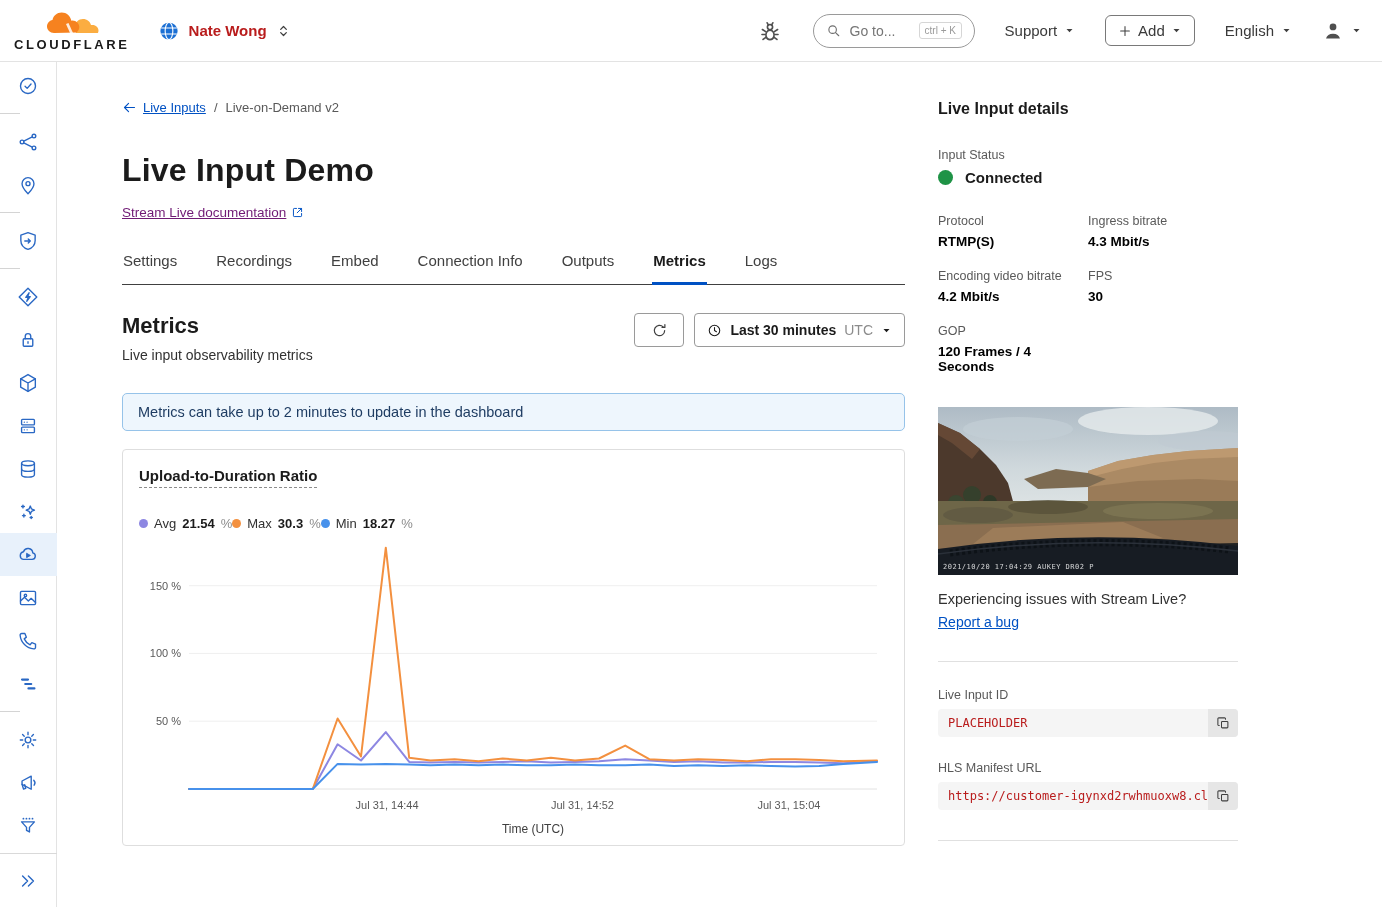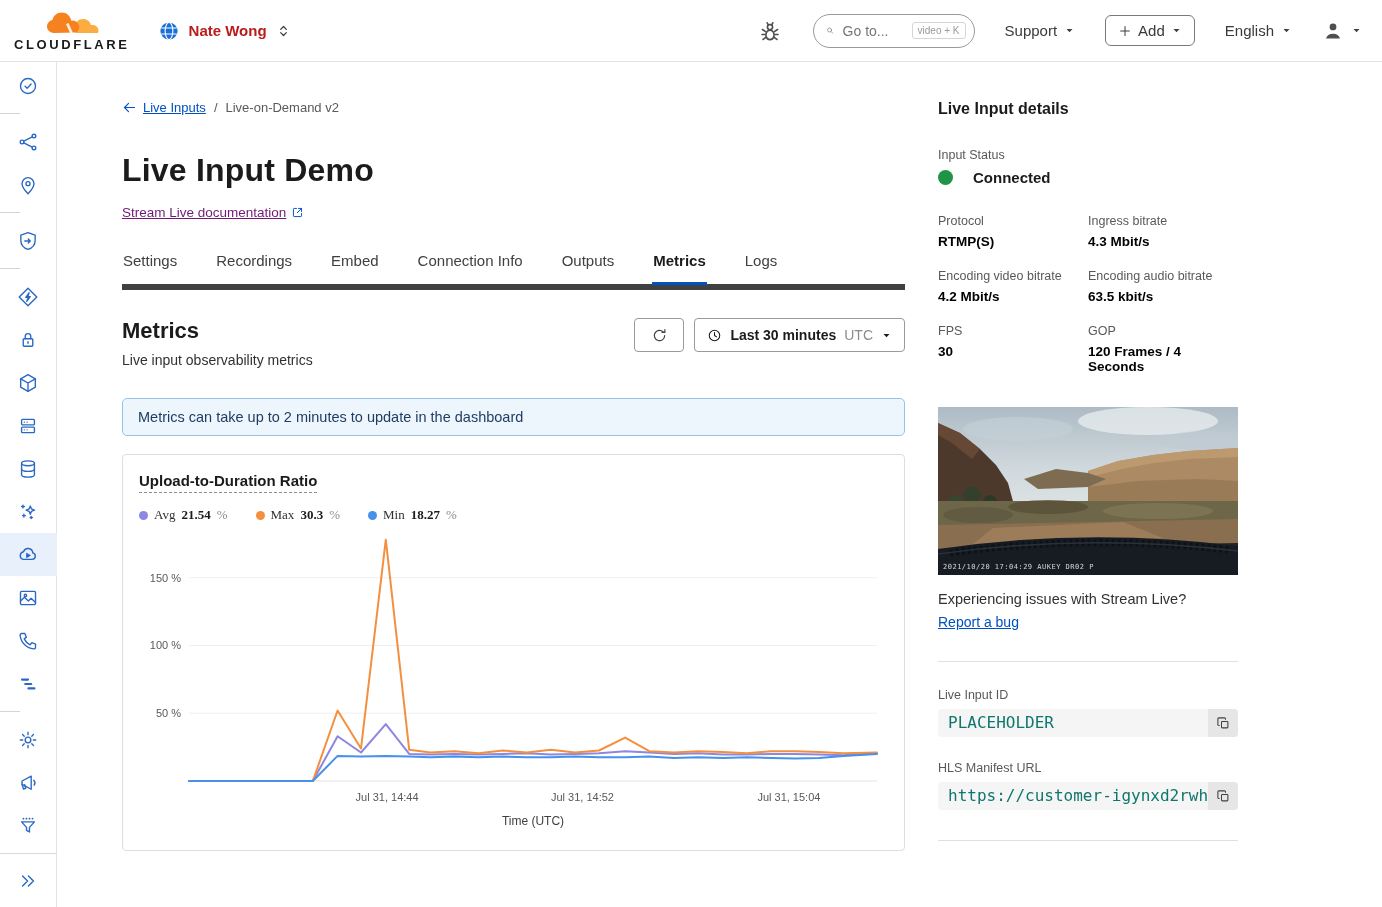--- a/index.html
+++ b/index.html
@@ -48,21 +48,21 @@
 
   
   .breadcrumb { display:flex; align-items:center; gap:8px; font-size:13px; color:#595959; }
   .bc-link { color:#0051c3; text-decoration:underline; display:flex; align-items:center; gap:6px; cursor:pointer; }
   .bc-link svg { width:15px; height:15px; }
   h1.page-title { font-size:32px; font-weight:600; color:#1b1b1b; margin:37px 0 14px; letter-spacing:.2px; }
   .doc-link { display:inline-flex; align-items:center; gap:5px; font-size:13.5px; color:#701a75;
               text-decoration:underline; cursor:pointer; }
   .doc-link svg { width:13px; height:13px; }
 
-  .tabs { display:flex; gap:37px; margin-top:31px; border-bottom:6px solid #404040; }
+  .tabs { display:flex; gap:37px; margin-top:31px; border-bottom:1px solid #404040; }
   .tab { font-size:15px; color:#404040; padding:0 1px 13px; cursor:pointer; border-bottom:3px solid transparent; margin-bottom:-1px; }
   .tab.active { font-weight:bold; color:#1b1b1b; border-bottom-color:#0051c3; }
 
   .metrics-head { display:flex; justify-content:space-between; align-items:flex-start; margin-top:28px; }
   .metrics-head h2 { font-size:22px; font-weight:600; color:#1b1b1b; margin:0 0 8px; }
   .metrics-sub { font-size:14px; color:#313131; }
   .mh-actions { display:flex; gap:10px; }
   .refresh-btn { width:50px; height:34px; border:1px solid #9a9a9a; border-radius:4px; background:#fff;
                  display:flex; align-items:center; justify-content:center; color:#3f3f3f; cursor:pointer; }
   .time-btn { height:34px; border:1px solid #9a9a9a; border-radius:4px; background:#fff; display:flex;
@@ -70,47 +70,47 @@
   .time-btn .bold { font-weight:bold; }
   .time-btn .zone { color:#8c8c8c; }
 
   .banner { margin-top:30px; background:#eef6fd; border:1px solid #96c3e9; border-radius:5px;
             padding:10px 15px; font-size:14.5px; color:#1f3d63; }
 
   .chart-card { margin-top:18px; border:1px solid #dedede; border-radius:4px; background:#fff;
                 padding:17px 16px 6px; height:397px; }
   .chart-title { display:inline-block; font-size:15px; font-weight:bold; color:#1b1b1b;
                  border-bottom:1px dashed #8c8c8c; padding-bottom:3px; }
-  .legend { display:flex; gap:28px; margin-top:14px; font-size:13px; color:#313131; align-items:center;font-family:Liberation Serif, serif; }
+  .legend { display:flex; margin-top:28px; font-size:13px; color:#313131; align-items:center; }
   .lg-item { display:flex; align-items:center; gap:6px; }
   .lg-dot { width:9px; height:9px; border-radius:50%; }
   .lg-val { font-weight:bold; color:#1b1b1b;text-align:right; }
   .lg-suffix { color:#8c8c8c; }
   .ax { font-size:11px; fill:#595959; font-family:"Liberation Sans",sans-serif; }
   .axl { font-size:12px; fill:#404040; }
 
   
   .aside h3 { font-size:16px; font-weight:bold; color:#1b1b1b; margin:0 0 30px; }
   .lbl { font-size:12.5px; color:#595959; margin-bottom:7px; }
-  .status-row { display:flex; align-items:center; gap:20px; margin-bottom:28px; }
+  .status-row { display:flex; align-items:center; gap:12px; margin-bottom:28px; }
   .status-dot { width:15px; height:15px; border-radius:50%; }
   .status-text { font-size:15px; font-weight:bold; color:#1b1b1b; }
   .stats-grid { display:grid; grid-template-columns:150px 1fr; row-gap:20px; column-gap:0; }
   .stat .lbl { margin-bottom:6px; }
   .stat-val { font-size:13.5px; font-weight:bold; color:#000000; }
   .thumb { position:relative; width:300px; height:168px; margin-top:33px; overflow:hidden; background:#222; }
   .thumb svg { display:block; }
   .thumb-overlay { position:absolute; left:5px; bottom:4px; font-family:"DejaVu Sans Mono",monospace;
                    font-size:7px; color:rgba(255,255,255,.8); letter-spacing:.5px; }
   .issues { margin-top:16px; font-size:14.5px; color:#313131; }
   .report-link { display:inline-block; margin-top:7px; font-size:14px; color:#0051c3;
                  text-decoration:underline; cursor:pointer; }
   .aside hr { border:none; border-top:1px solid #e0e0e0; margin:30px 0 26px; }
   .code-box { display:flex; height:28px; border-radius:4px; overflow:hidden; background:#f5f5f5; margin-bottom:24px; }
-  .code-text { flex:1; font-family:"DejaVu Sans Mono",monospace; font-size:16px; color:#0f766e;
+  .code-text { flex:1; font-family:"DejaVu Sans Mono",monospace; font-size:12px; color:#b91c1c;
                line-height:28px; padding:0 10px; white-space:nowrap; overflow:hidden; }
   .copy-btn { width:30px; flex:0 0 30px; background:#e6e6e6; display:flex; align-items:center;
               justify-content:center; color:#3f3f3f; cursor:pointer; border:none; }
   .copy-btn svg { width:15px; height:15px; }
 </style>
 </head>
 <body>
 
 <header class="topbar">
   <div class="logo">
@@ -150,21 +150,21 @@
     </span>
 
     <div class="search-pill">
       <svg class="icn" width="15" height="15" viewBox="0 0 24 24">
         <g stroke="#6e6e6e" fill="none" stroke-width="1.8" stroke-linecap="round">
           <circle cx="10.6" cy="10.6" r="6"></circle>
             <path d="M15.3 15.3L20.4 20.4"></path>
         </g>
       </svg>
       <input type="text" placeholder="Go to..." style="">
-      <span class="kbd">video + K</span>
+      <span class="kbd">ctrl + K</span>
     </div>
 
     <div class="tb-menu">
       <span>Support</span>
       <svg class="caret" viewBox="0 0 24 24">
         <path d="M5.5 8.5h13L12 16z" fill="#3f3f3f"></path>
       </svg>
     </div>
 
     <button class="add-btn">
@@ -482,24 +482,20 @@
           </div>
           <div class="stat">
             <div class="lbl">Ingress bitrate</div>
             <div class="stat-val">4.3 Mbit/s</div>
           </div>
           <div class="stat">
             <div class="lbl">Encoding video bitrate</div>
             <div class="stat-val">4.2 Mbit/s</div>
           </div>
           <div class="stat">
-            <div class="lbl">Encoding audio bitrate</div>
-            <div class="stat-val">63.5 kbit/s</div>
-          </div>
-          <div class="stat">
             <div class="lbl">FPS</div>
             <div class="stat-val">30</div>
           </div>
           <div class="stat">
             <div class="lbl">GOP</div>
             <div class="stat-val">120 Frames / 4 Seconds</div>
           </div>
         </div>
 
       <div class="thumb">

